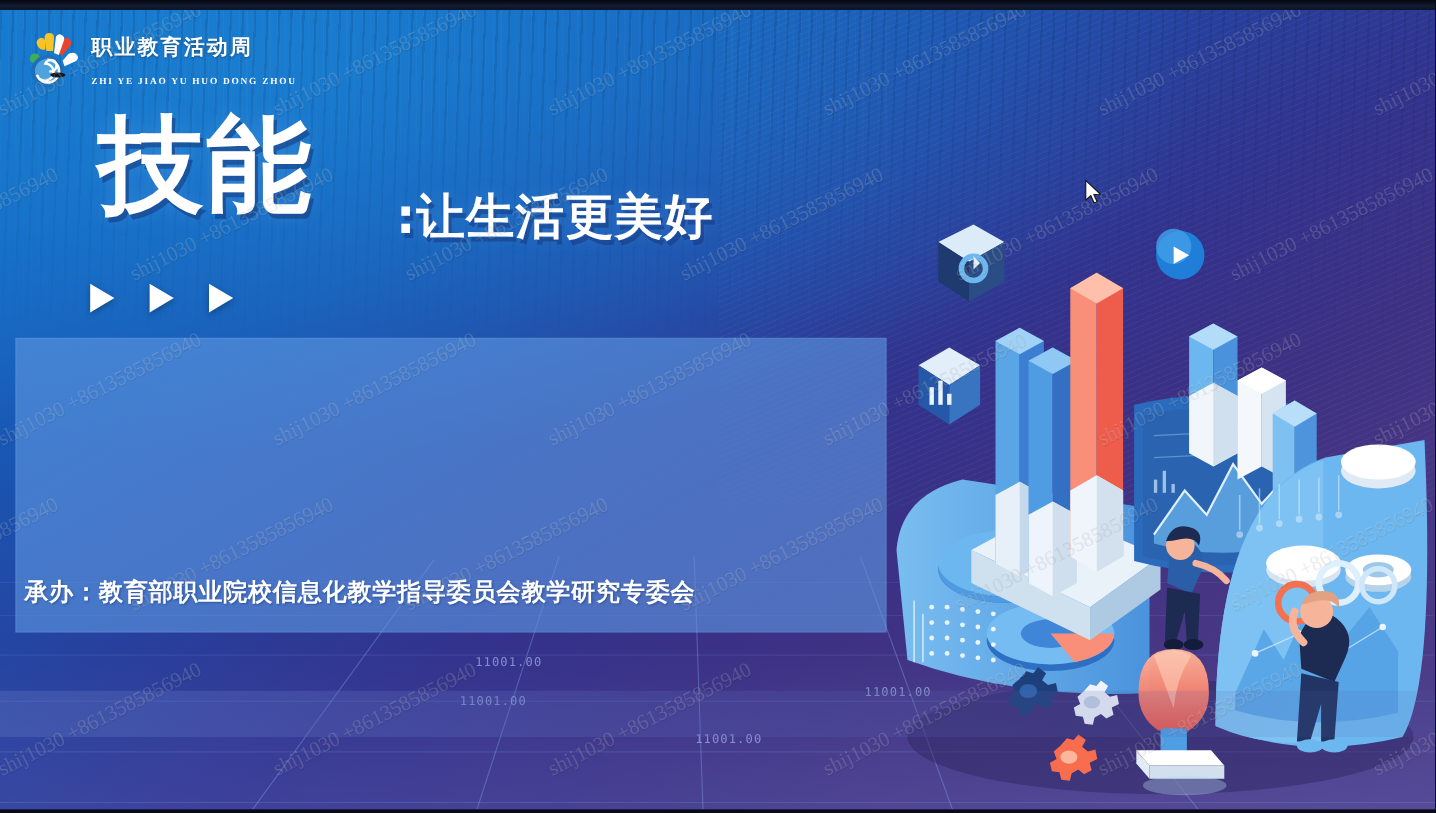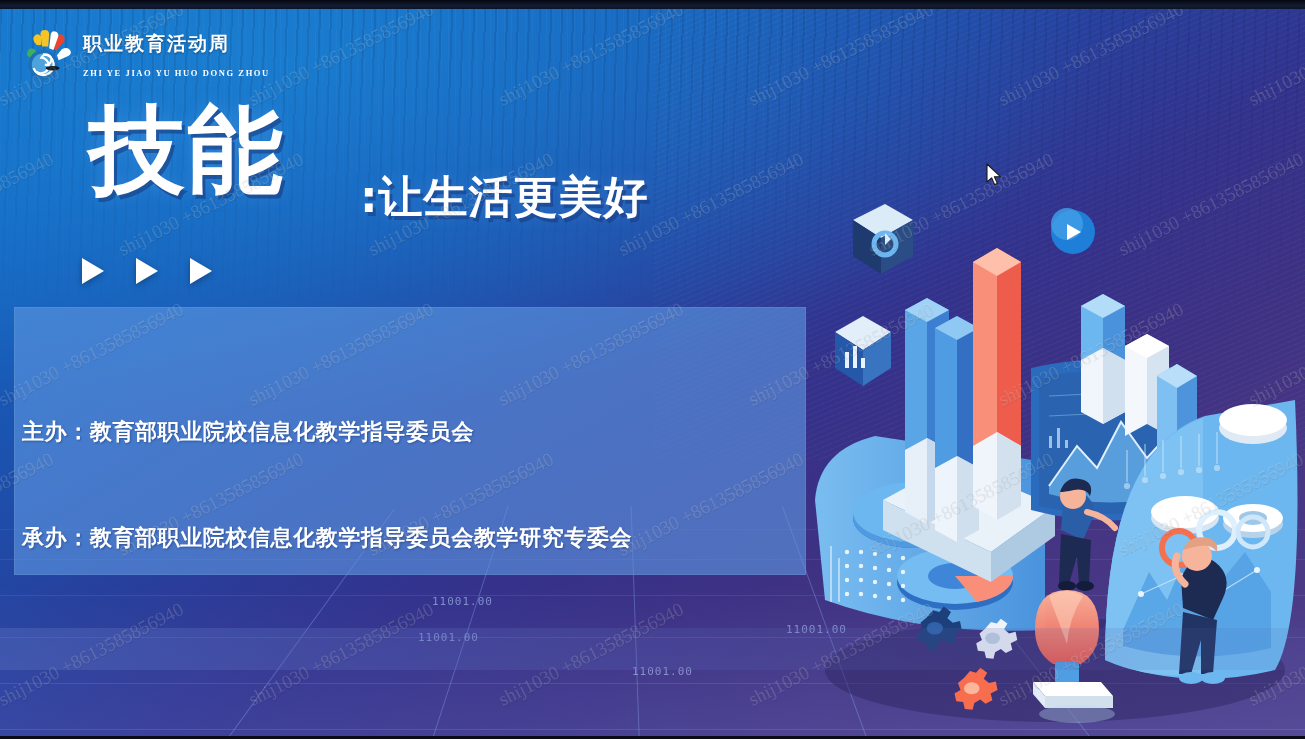--- a/index.html
+++ b/index.html
@@ -571,21 +571,20 @@
     <div class="hl-row2">:让生活更美好</div>
   </div>
 
   <div class="arrows">
     <span class="arrow"></span>
     <span class="arrow"></span>
     <span class="arrow"></span>
   </div>
 
   <div class="panel">
-    <div class="panel-line l1">主办：教育部职业院校信息化教学指导委员会</div>
     <div class="panel-line l2">承办：教育部职业院校信息化教学指导委员会教学研究专委会</div>
   </div>
 
   <div class="footer-bar"></div>
 
   <div class="wm-layer" id="wm-layer">
       <span class="wm" style="left: 0px; top: 90px;">shij1030 +8613585856940</span>
       <span class="wm" style="left: 250px; top: 90px;">shij1030 +8613585856940</span>
       <span class="wm" style="left: 500px; top: 90px;">shij1030 +8613585856940</span>
       <span class="wm" style="left: 750px; top: 90px;">shij1030 +8613585856940</span>

